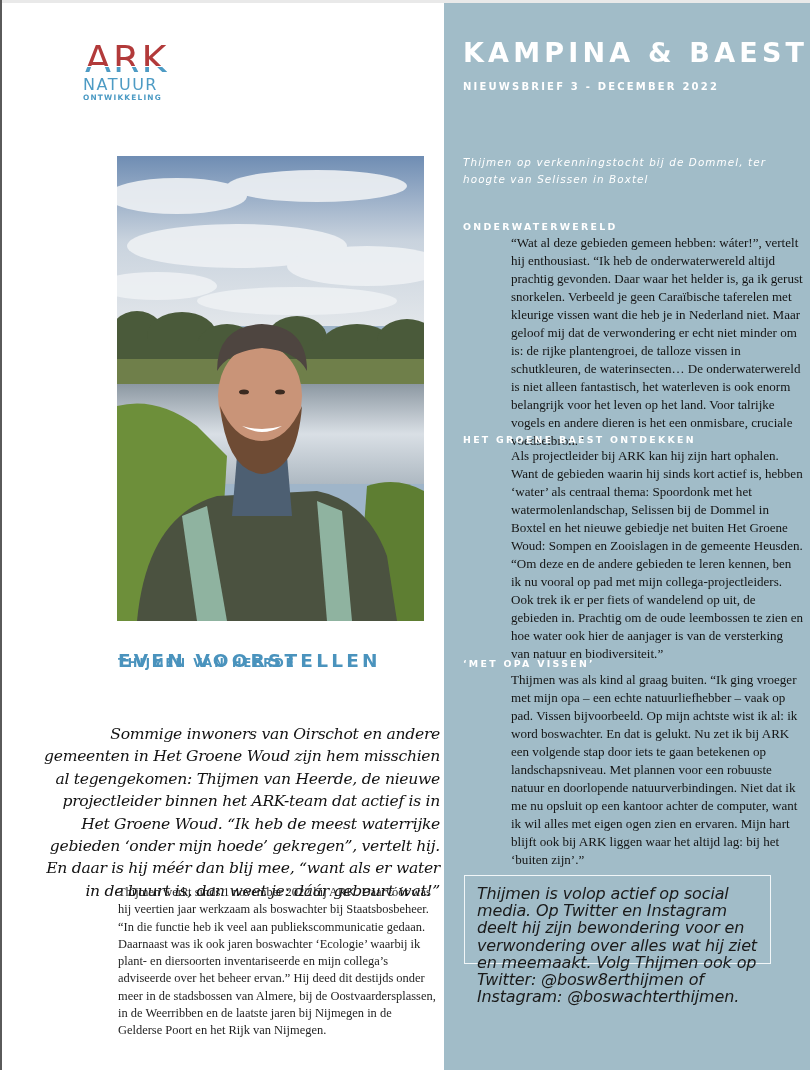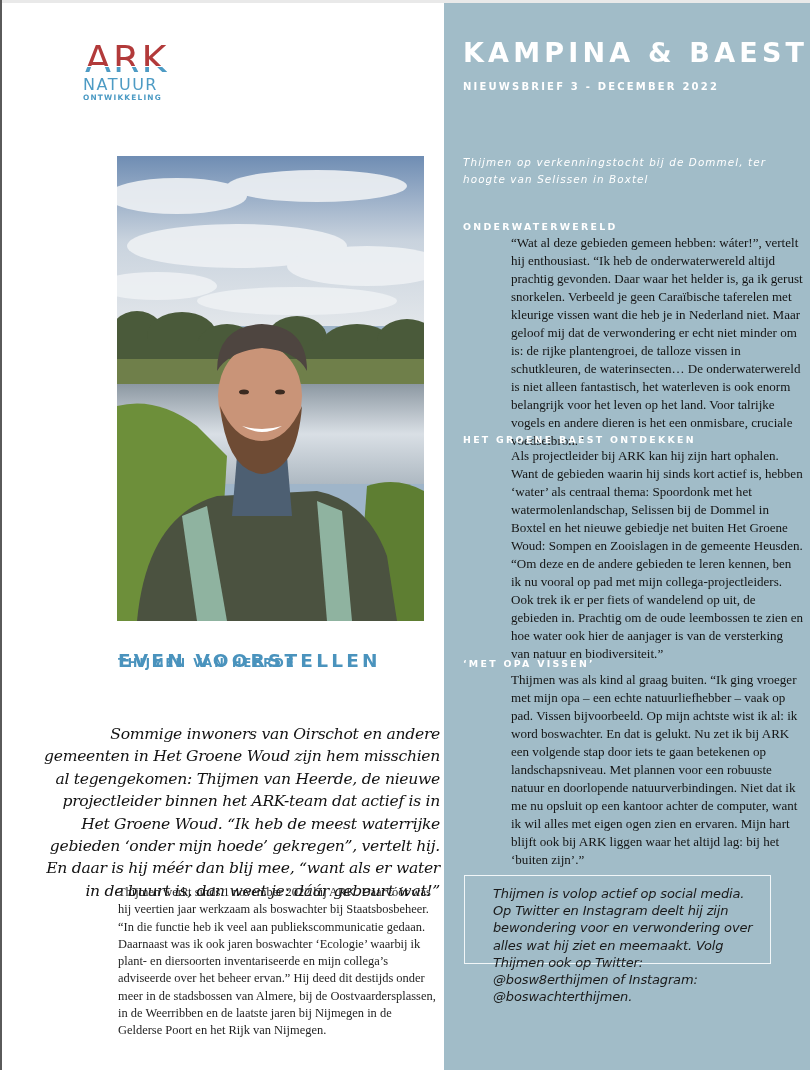--- a/index.html
+++ b/index.html
@@ -35,21 +35,21 @@
   .caption { position: absolute; left: 19px; top: 151px; width: 330px; font-family: "DejaVu Sans", sans-serif; font-style: italic; font-size: 10.4px; line-height: 16.5px; letter-spacing: 1.1px; color: #ffffff; }
 
   .article { position: absolute; left: 19px; width: 340px; }
   .art-head { font-family: "DejaVu Sans", sans-serif; font-size: 9.4px; font-weight: bold; letter-spacing: 2.3px; color: #ffffff; line-height: 14px; }
   .art-body { font-family: "Liberation Serif", serif; font-size: 13.05px; line-height: 18px; color: #141414; margin-left: 48px; }
   .art-1 { top: 217px; }
   .art-2 { top: 430px; }
   .art-3 { top: 654px; }
 
   .social-box { position: absolute; left: 20px; top: 872px; width: 307px; height: 89px; border: 1.5px solid #f1f6f8; padding: 9px 10px 0 12px; }
-  .social-text { font-family: "DejaVu Sans", sans-serif; font-style: italic; font-size: 13px; line-height: 17.2px; color: #1a1a1a; letter-spacing: -0.15px; margin-left: 16px; }
+  .social-text { font-family: "DejaVu Sans", sans-serif; font-style: italic; font-size: 16px; line-height: 17.2px; color: #1a1a1a; letter-spacing: -0.15px; }
 </style>
 </head>
 <body>
 
 <div class="page-top"></div>
 <div class="page-edge"></div>
 
 <div class="logo">
   <div class="logo-ark">
     <div class="logo-ark-bottom">ARK</div>

